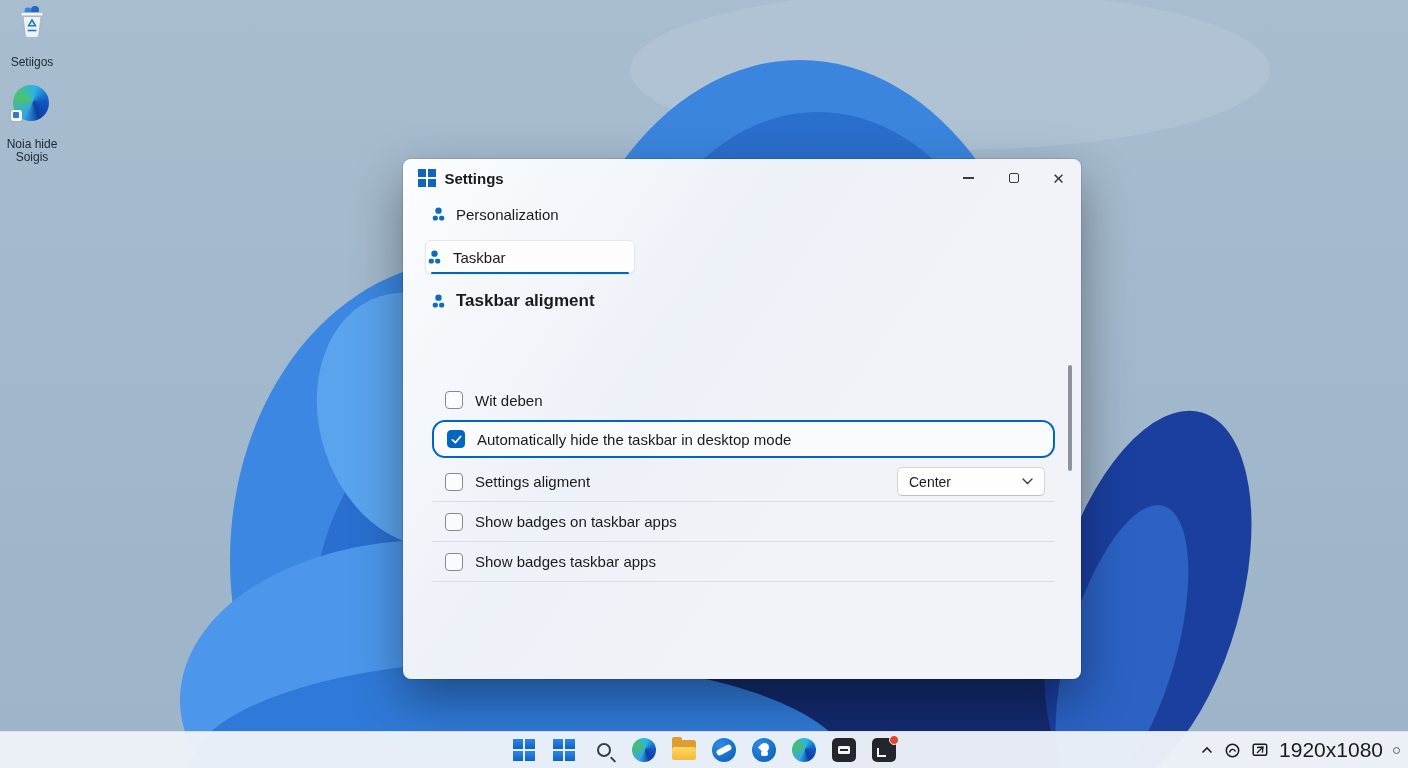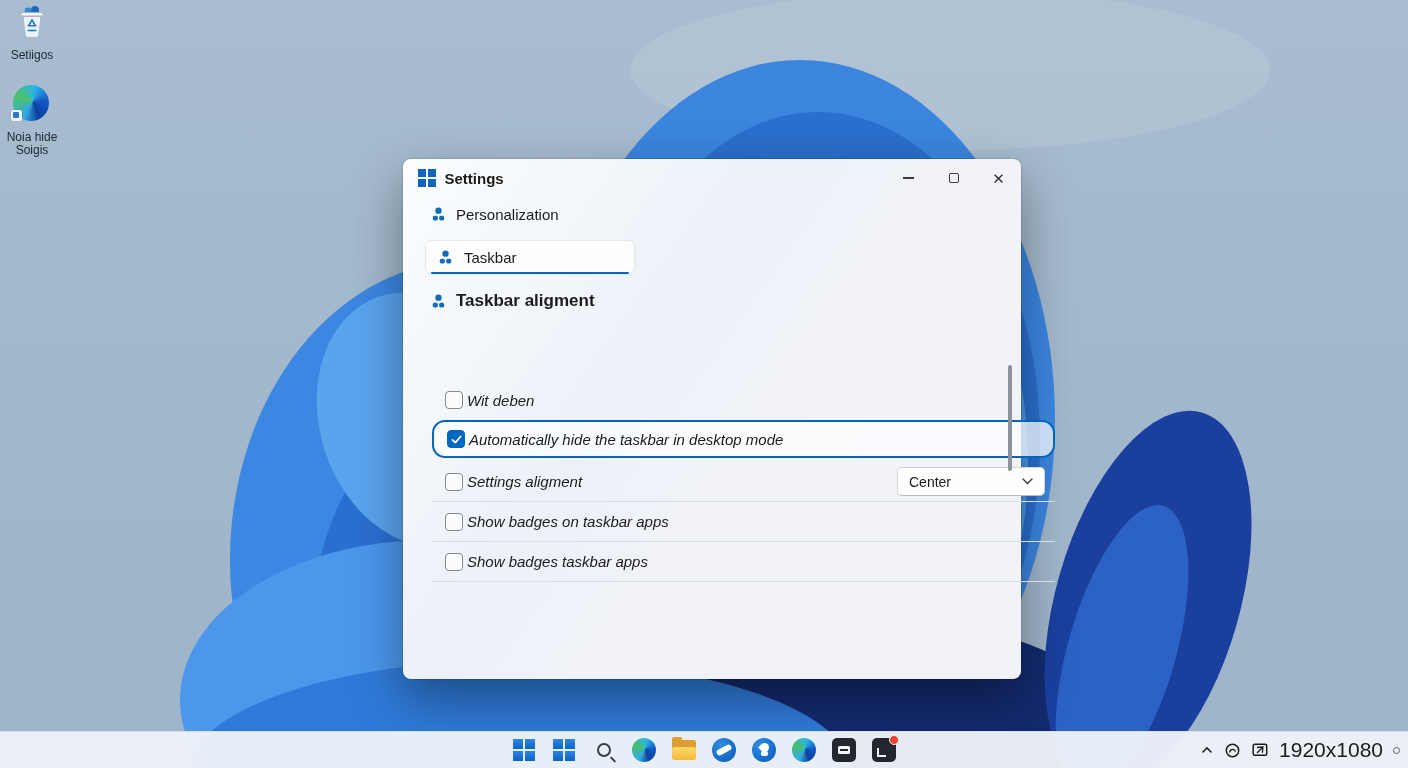--- a/index.html
+++ b/index.html
@@ -3,56 +3,56 @@
 <meta charset="utf-8">
 <style>
   * { margin:0; padding:0; box-sizing:border-box; }
   html,body { width:1408px; height:768px; overflow:hidden; font-family:"Liberation Sans", sans-serif; }
   .screen { position:relative; width:1408px; height:768px; overflow:hidden; background:linear-gradient(180deg,#a8bdd0 0%,#a2b8cc 45%,#9db4c9 100%); }
   .wallpaper { position:absolute; inset:0; }
 
   
   .desk-icon { position:absolute; width:64px; text-align:center; cursor:default; }
   .desk-icon .art { width:38px; height:38px; margin:0 auto; position:relative; }
-  .desk-icon .lbl { margin-top:8px; font-size:12px; line-height:13px; color:#1d2733; }
+  .desk-icon .lbl { margin-top:15px; font-size:12px; line-height:13px; color:#1d2733; }
   .edge-ball { width:36px; height:36px; border-radius:50%;
     background: conic-gradient(from 210deg at 55% 45%, #35a9e1, #4cc36a 80deg, #2bb3e8 160deg, #1358c5 240deg, #0d3f9e 310deg, #35a9e1);
     position:relative; }
   .edge-ball .badge { position:absolute; left:-2px; bottom:0; width:11px; height:11px; background:#f4f7fa; border-radius:2px; box-shadow:0 0 1px rgba(0,0,0,.4); }
   .edge-ball .badge i { position:absolute; left:2px; top:2px; width:6px; height:6px; background:#2e78d2; border-radius:1px; display:block; }
 
   
-  .settings-window { position:absolute; left:403px; top:159px; width:618px; height:520px;
+  .settings-window { position:absolute; left:403px; top:159px; width:678px; height:520px;
     border-radius:8px; background:linear-gradient(125deg,#fbfdfe 0%,#edf1f8 38%,#f2f3f8 62%,#f1f3f9 100%);
     box-shadow:0 20px 50px rgba(0,0,0,.38), 0 0 0 1px rgba(0,0,0,.10); }
   .titlebar { position:absolute; left:0; top:0; right:0; height:38px; display:flex; align-items:center; }
   .win-logo { display:grid; grid-template-columns:8px 8px; grid-template-rows:8px 8px; gap:1.5px; margin:0 9px 0 15px; }
   .win-logo span { background:#1065c0; }
   .title-text { font-size:15px; color:#1b1b1b; font-weight:600; }
   .caption-buttons { margin-left:auto; display:flex; height:38px; }
   .caption-buttons .cb { width:45px; height:38px; display:flex; align-items:center; justify-content:center; background:none; border:none; color:#3b3b3b; font-size:14px; cursor:default; }
   .min-glyph { display:block; width:11px; height:1.4px; background:#3b3b3b; }
   .max-glyph { display:block; width:10px; height:10px; border:1.4px solid #3b3b3b; border-radius:2px; }
   .close-glyph { font-size:15px; line-height:1; color:#333; }
 
   .nav-row { position:absolute; display:flex; align-items:center; gap:9px; color:#1b1b1b; } 
   .person-svg { width:17px; height:17px; flex:0 0 auto; }
   .nav-personalization { left:27px; top:47px; font-size:15px; font-weight:400; }
   .nav-pill { position:absolute; left:22px; top:81px; width:210px; height:34px; background:#fdfdfe; border:1px solid #e4e8ee;
-    border-radius:6px; display:flex; align-items:center; gap:10px; padding-left:11px; font-size:15px; color:#1b1b1b;
+    border-radius:6px; display:flex; align-items:center; gap:10px; font-size:15px; color:#1b1b1b;
     box-shadow:0 1px 2px rgba(0,0,0,.05); }
   .nav-pill .underline { position:absolute; left:5px; right:5px; bottom:-1px; height:2.4px; background:#0067c0; border-radius:2px; }
   .nav-behaviors { left:27px; top:132px; font-size:17px; font-weight:700; }
 
   .rows { position:absolute; left:29px; top:224px; width:623px; }
   .row { position:relative; display:flex; align-items:center; height:40px; padding:0 10px 0 13px; font-size:15px; color:#1b1b1b; }
   .row.hairline { border-bottom:1px solid #d9dee6; }
   .row .cb-box { width:18px; height:18px; border:1.2px solid #85898f; border-radius:4px; background:rgba(255,255,255,.65); flex:0 0 auto; display:flex; align-items:center; justify-content:center; }
   .row .cb-box.checked { background:#0067c0; border-color:#0067c0; }
-  .row .rlabel { margin-left:4px;font-style:italic; }
+  .row .rlabel { margin-left:12px; }
   .row.focused { border:2px solid #0066bf; border-radius:13px; background:rgba(252,253,255,.72); height:38px; margin:3px 0 4px 0; }
   .row.r1 { height:34px; }
   .dropdown { margin-left:auto; width:148px; height:29px; background:#fefefe; border:1px solid #d5d5d5; border-bottom-color:#bdbdbd;
     border-radius:5px; display:flex; align-items:center; padding:0 11px; font-size:14px; color:#1b1b1b; }
   .dropdown svg { margin-left:auto; }
   .scroll-thumb { position:absolute; right:9px; top:206px; width:4px; height:106px; background:#8d939c; border-radius:2px; }
 
   
   .taskbar { position:absolute; left:0; right:0; bottom:0; height:37px; background:rgba(238,243,249,.96);
     border-top:1px solid #d8dfe8; display:flex; align-items:center; }

